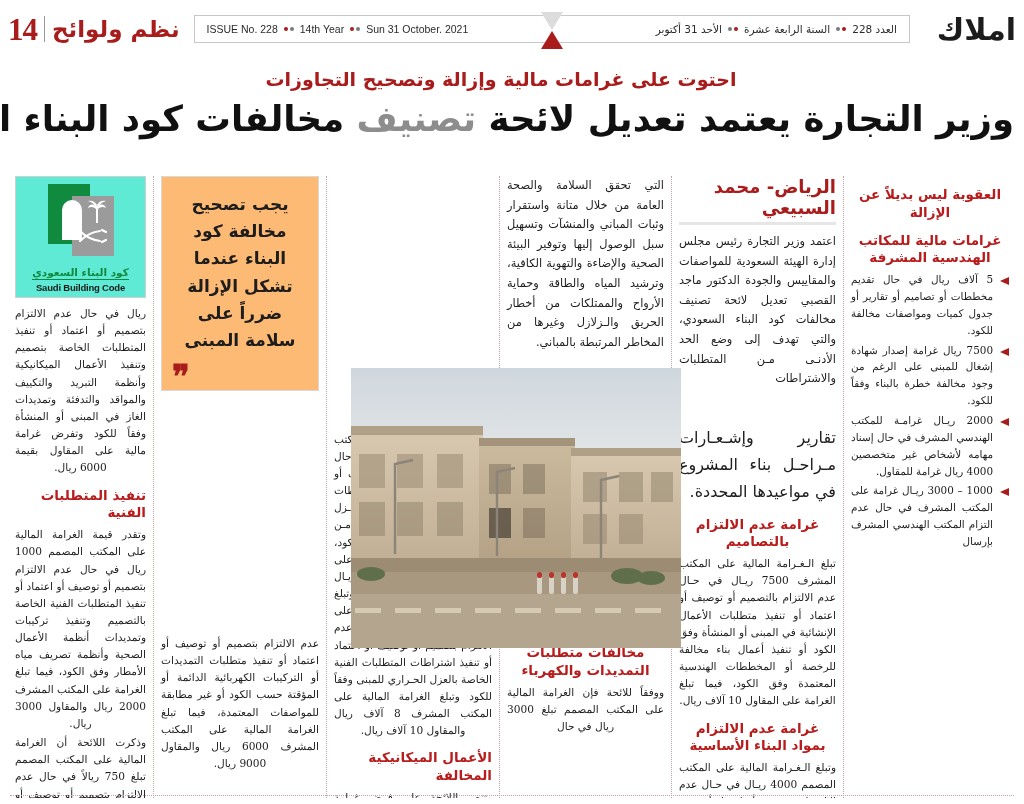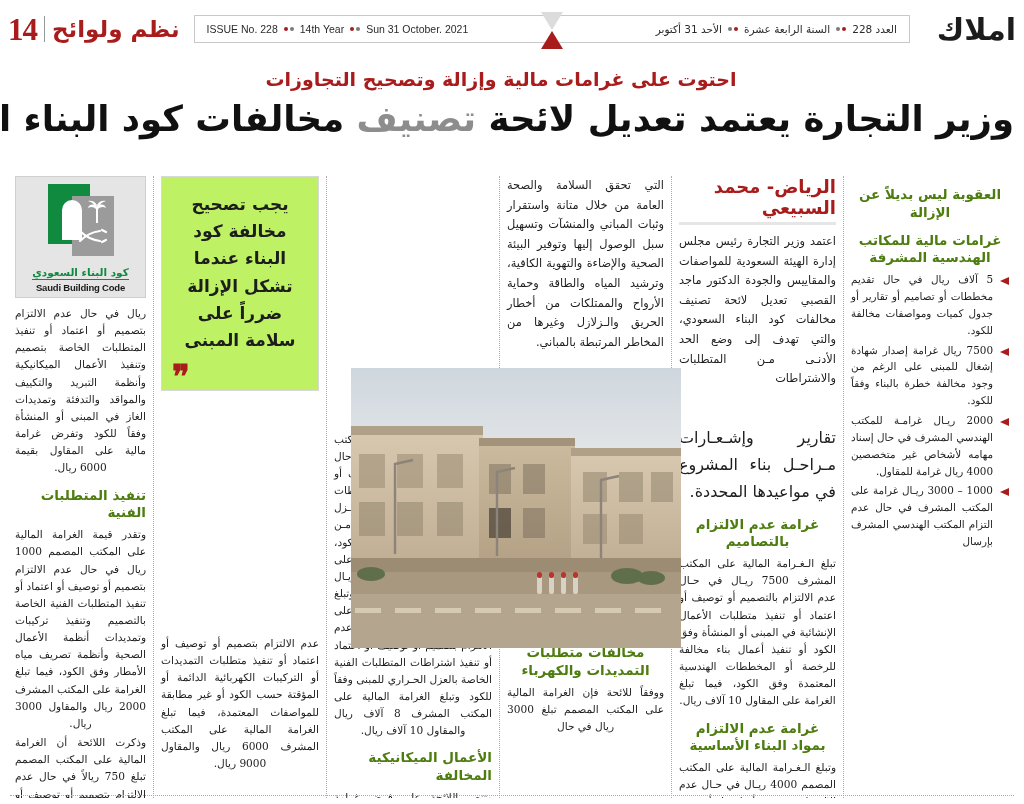--- a/index.html
+++ b/index.html
@@ -168,21 +168,21 @@
     font-weight: bold;
     text-align: right;
     margin-bottom: 4px;
   }
   .byline-rule {
     height: 3px; width: 100%;
     background: #e6e6e6;
     margin-bottom: 7px;
   }
   .subhead {
-    color: #4d7c0f;
+    color: #b91c1c;
     font-size: 13.5px;
     font-weight: bold;
     text-align: center;
     line-height: 1.32;
     margin: 10px 0 4px;
   }
   .subhead.left-al { text-align: right; }
   p.body {
     font-family: "DejaVu Serif", "Liberation Serif", serif;
     font-size: 10.6px;
@@ -227,21 +227,21 @@
     width: 0; height: 0;
     border-top: 4px solid transparent;
     border-bottom: 4px solid transparent;
     border-right: 9px solid #a81c1c;
   }
 
   
   .logobox {
     width: 100%;
     border: 1px solid #cfcfcf;
-    background: #e5e5e5;
+    background: #5eead4;
     padding: 7px 4px 4px;
     margin-bottom: 7px;
     text-align: center;
   }
   .sbc-emblem {
     width: 78px; height: 74px;
     margin: 0 auto 3px;
     position: relative;
   }
   .sbc-green {
@@ -282,21 +282,21 @@
     font-size: 9.5px; font-weight: bold;
     font-family: "Liberation Sans", sans-serif;
     letter-spacing: -0.2px;
   }
 
   
   .pullquote {
     width: 100%;
     min-height: 215px;
     border: 1px solid #d8d8d8;
-    background: #bef264;
+    background: #fdba74;
     padding: 14px 10px 8px;
     margin-bottom: 8px;
     position: relative;
   }
   .pullquote .pq-text {
     font-size: 17px;
     font-weight: bold;
     line-height: 1.6;
     color: #1d1d1d;
     text-align: center;

